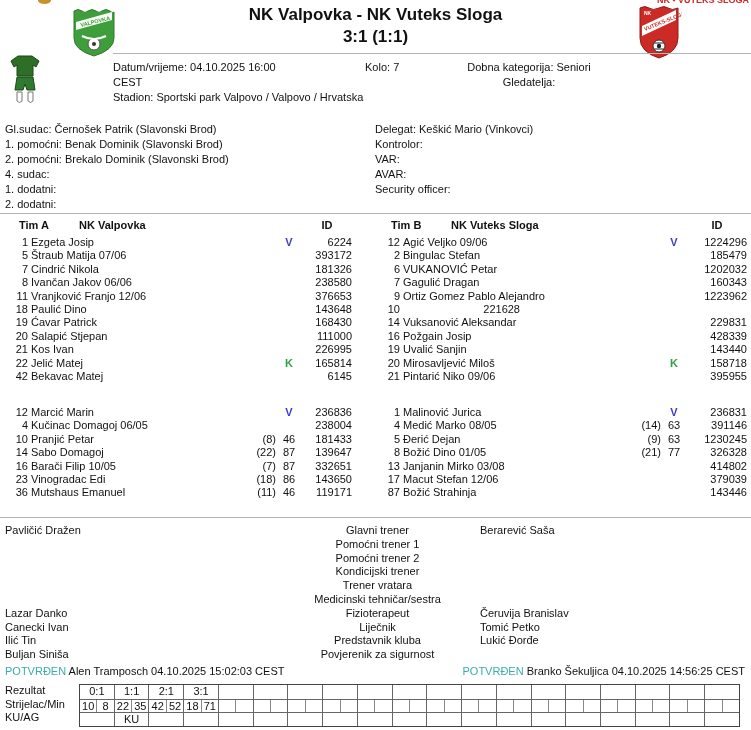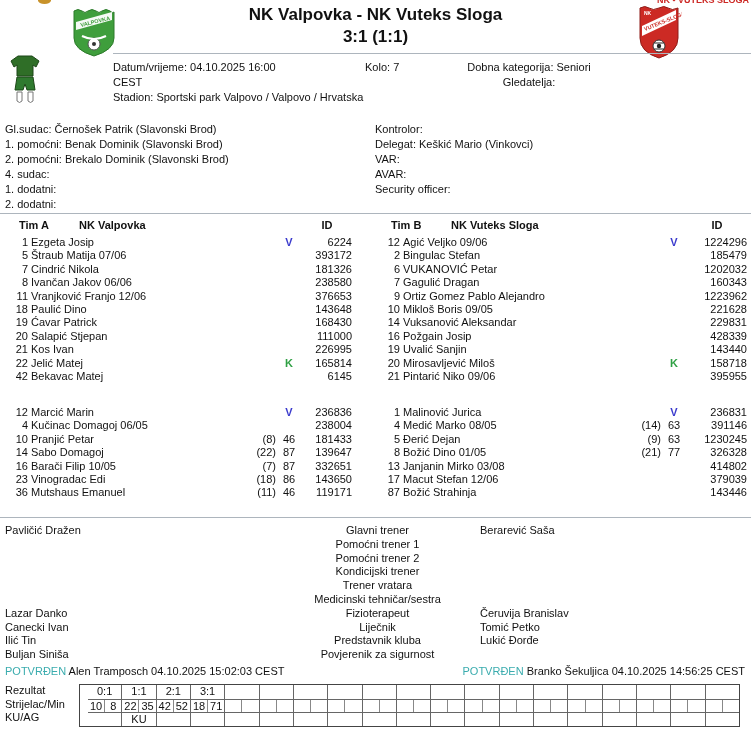--- a/index.html
+++ b/index.html
@@ -59,21 +59,21 @@
   
   .confirm{position:absolute;top:664px;height:14px;line-height:14px;}
   .confirm-left{left:5px;}
   .confirm-right{right:6px;text-align:right;}
   .status{color:#3aacae;}
 
   
   .rg-labels{position:absolute;left:5px;top:684px;}
   .rg-labels div{height:13.5px;line-height:13.5px;}
   .grid{position:absolute;left:79px;top:684px;width:659px;border:1px solid #444;}
-  .g-row{display:flex;height:13.5px;box-sizing:border-box;margin-left:8px;}
+  .g-row{display:flex;height:13.5px;box-sizing:border-box;}
   .g-row+.g-row{border-top:1px solid #666;}
   .g-cell{flex:1;box-sizing:border-box;text-align:center;line-height:13px;overflow:hidden;}
   .g-cell+.g-cell{border-left:1px solid #666;}
   .g-split{display:flex;}
   .g-half{flex:1;box-sizing:border-box;text-align:center;line-height:13px;}
   .g-half+.g-half{border-left:1px solid #888;}
 </style>
 </head>
 <body>
 
@@ -136,22 +136,22 @@
 
   <div class="off-col off-left" id="officials-left">
       <div>Gl.sudac: Černošek Patrik (Slavonski Brod)</div>
       <div>1. pomoćni: Benak Dominik (Slavonski Brod)</div>
       <div>2. pomoćni: Brekalo Dominik (Slavonski Brod)</div>
       <div>4. sudac:</div>
       <div>1. dodatni:</div>
       <div>2. dodatni:</div>
     </div>
   <div class="off-col off-right" id="officials-right">
+      <div>Delegat: Keškić Mario (Vinkovci)</div>
       <div>Kontrolor:</div>
-      <div>Delegat: Keškić Mario (Vinkovci)</div>
       <div>VAR:</div>
       <div>AVAR:</div>
       <div>Security officer:</div>
     </div>
 
   <div class="abs rule rule2"></div>
 
   <div class="half half-a" style="top:219px">
     <div class="prow hdr">
       <span class="c-lbl">Tim A</span>
@@ -281,21 +281,20 @@
       </div>
       <div class="prow">
         <span class="c-num">9</span>
         <span class="c-name">Ortiz Gomez Pablo Alejandro</span>
         <span class="c-out"></span>
         <span class="c-mm"></span>
         <span class="c-id">1223962</span>
       </div>
       <div class="prow">
         <span class="c-num">10</span>
-        <span class="c-name">Mikloš Boris 09/05</span>
         <span class="c-out"></span>
         <span class="c-mm"></span>
         <span class="c-id">221628</span>
       </div>
       <div class="prow">
         <span class="c-num">14</span>
         <span class="c-name">Vuksanović Aleksandar</span>
         <span class="c-out"></span>
         <span class="c-mm"></span>
         <span class="c-id">229831</span>

